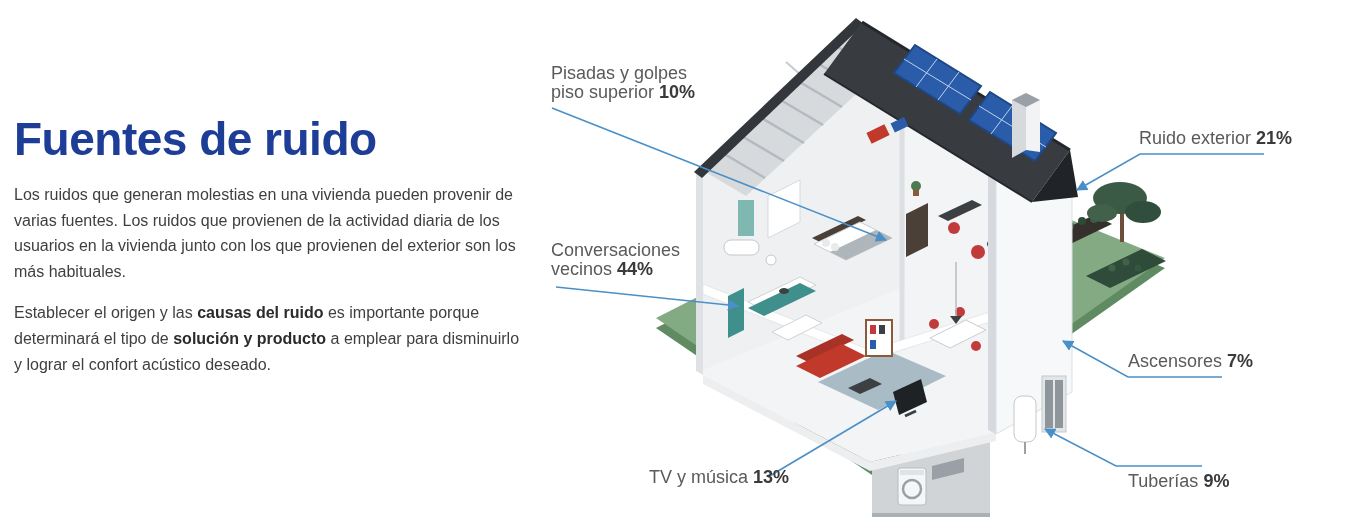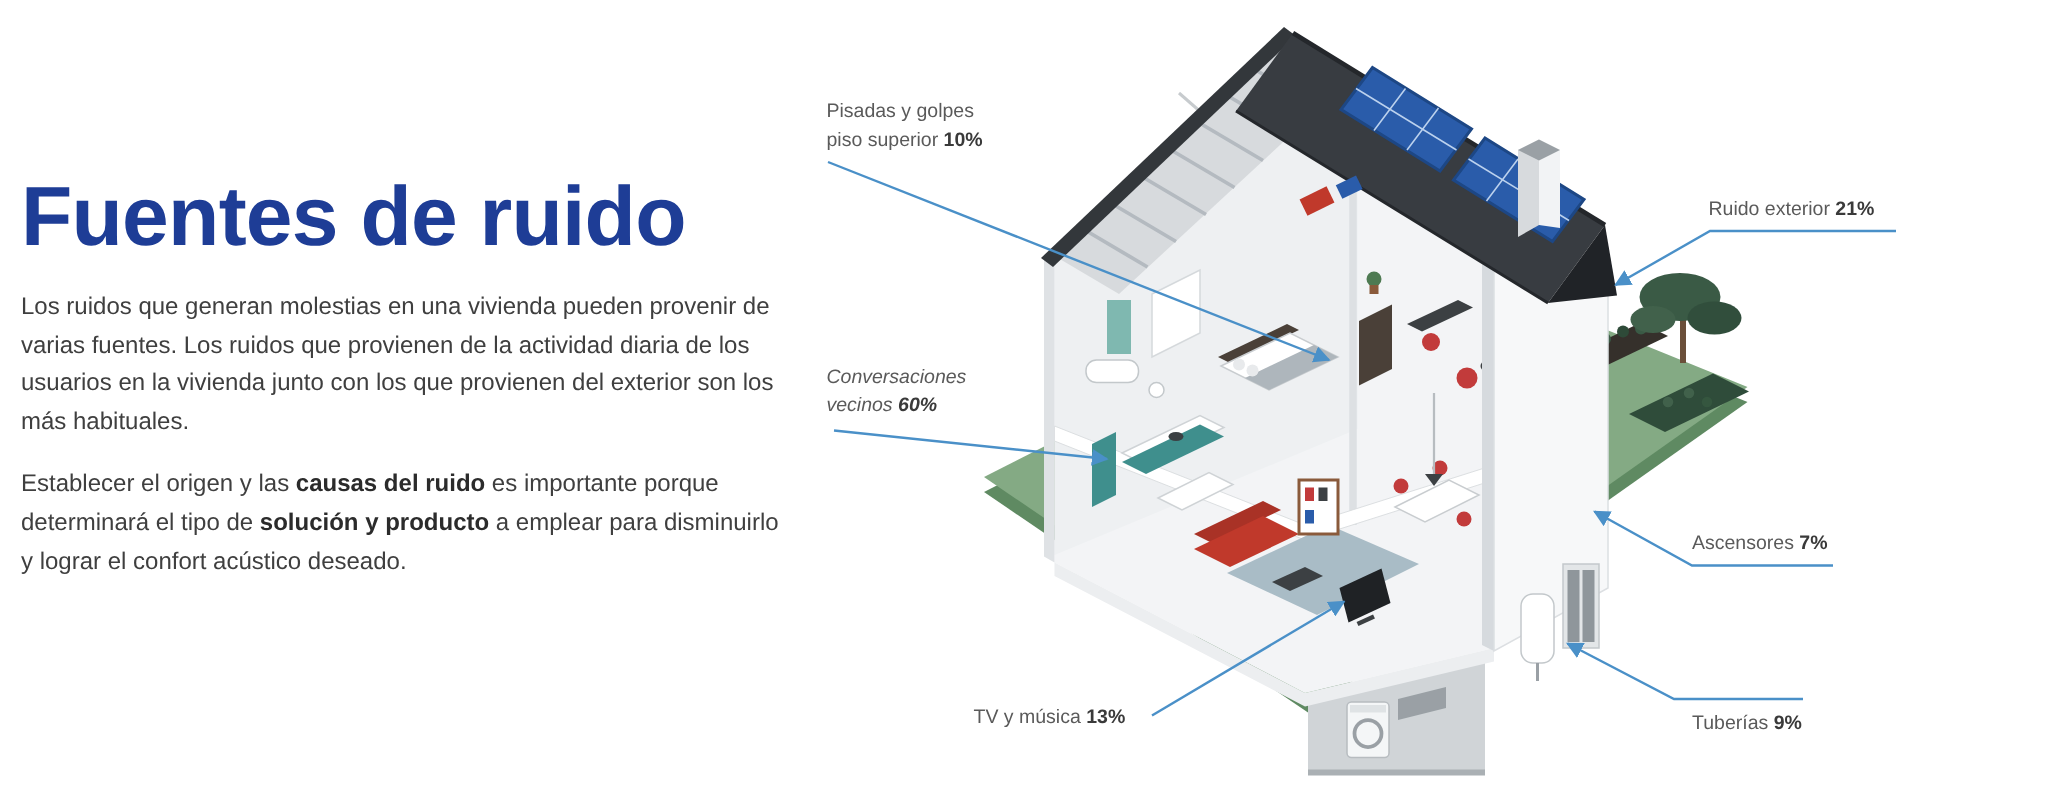--- a/index.html
+++ b/index.html
@@ -3,29 +3,29 @@
 <meta charset="utf-8">
 <style>
   html,body{margin:0;padding:0;}
   body{
     width:1367px;height:531px;position:relative;overflow:hidden;
     background:#ffffff;
     font-family:"Liberation Sans", sans-serif;
   }
   .intro{position:absolute;left:14px;top:116px;width:512px;}
   .intro h1{
-    margin:0 0 20px 0;font-size:56px;line-height:1;font-weight:bold;
+    margin:0 0 20px 0;font-size:46px;line-height:1;font-weight:bold;
     color:#1e3d96;letter-spacing:-0.5px;
   }
   .intro p{
     margin:0 0 16px 0;font-size:16px;line-height:1.6;color:#3f3f3f;
   }
   .intro p strong{color:#2b2b2b;}
   .callout{
-    position:absolute;font-size:13px;line-height:19px;color:#5a5a5a;
+    position:absolute;font-size:18px;line-height:19px;color:#5a5a5a;
     white-space:nowrap;
   }
   .callout b{color:#3a3a3a;font-weight:bold;}
   #scene{position:absolute;left:0;top:0;}
 </style>
 </head>
 <body>
 
 <svg id="scene" width="1367" height="531" viewBox="0 0 1367 531">
   <defs>
@@ -191,23 +191,23 @@
   <h1>Fuentes de ruido</h1>
   <p>Los ruidos que generan molestias en una vivienda pueden provenir de varias fuentes. Los ruidos que provienen de la actividad diaria de los usuarios en la vivienda junto con los que provienen del exterior son los más habituales.</p>
   <p><span>Establecer el origen y las </span><strong>causas del ruido</strong><span> es importante porque determinará el tipo de </span><strong>solución y producto</strong><span> a emplear para disminuirlo y lograr el confort acústico deseado.</span></p>
 </div>
 
 <div class="callout" style="left:551px;top:64px;">
   <div><span>Pisadas y golpes</span></div>
   <div><span>piso superior</span> <b>10%</b></div>
 </div>
 
-<div class="callout" style="left:551px;top:241px;font-style:italic;">
+<div class="callout" style="left:551px;top:241px;">
   <div><span>Conversaciones</span></div>
-  <div><span>vecinos</span> <b>60%</b></div>
+  <div><span>vecinos</span> <b>44%</b></div>
 </div>
 
 <div class="callout" style="left:649px;top:468px;">
   <span>TV y música</span> <b>13%</b>
 </div>
 
 <div class="callout" style="left:1139px;top:129px;">
   <span>Ruido exterior</span> <b>21%</b>
 </div>
 

